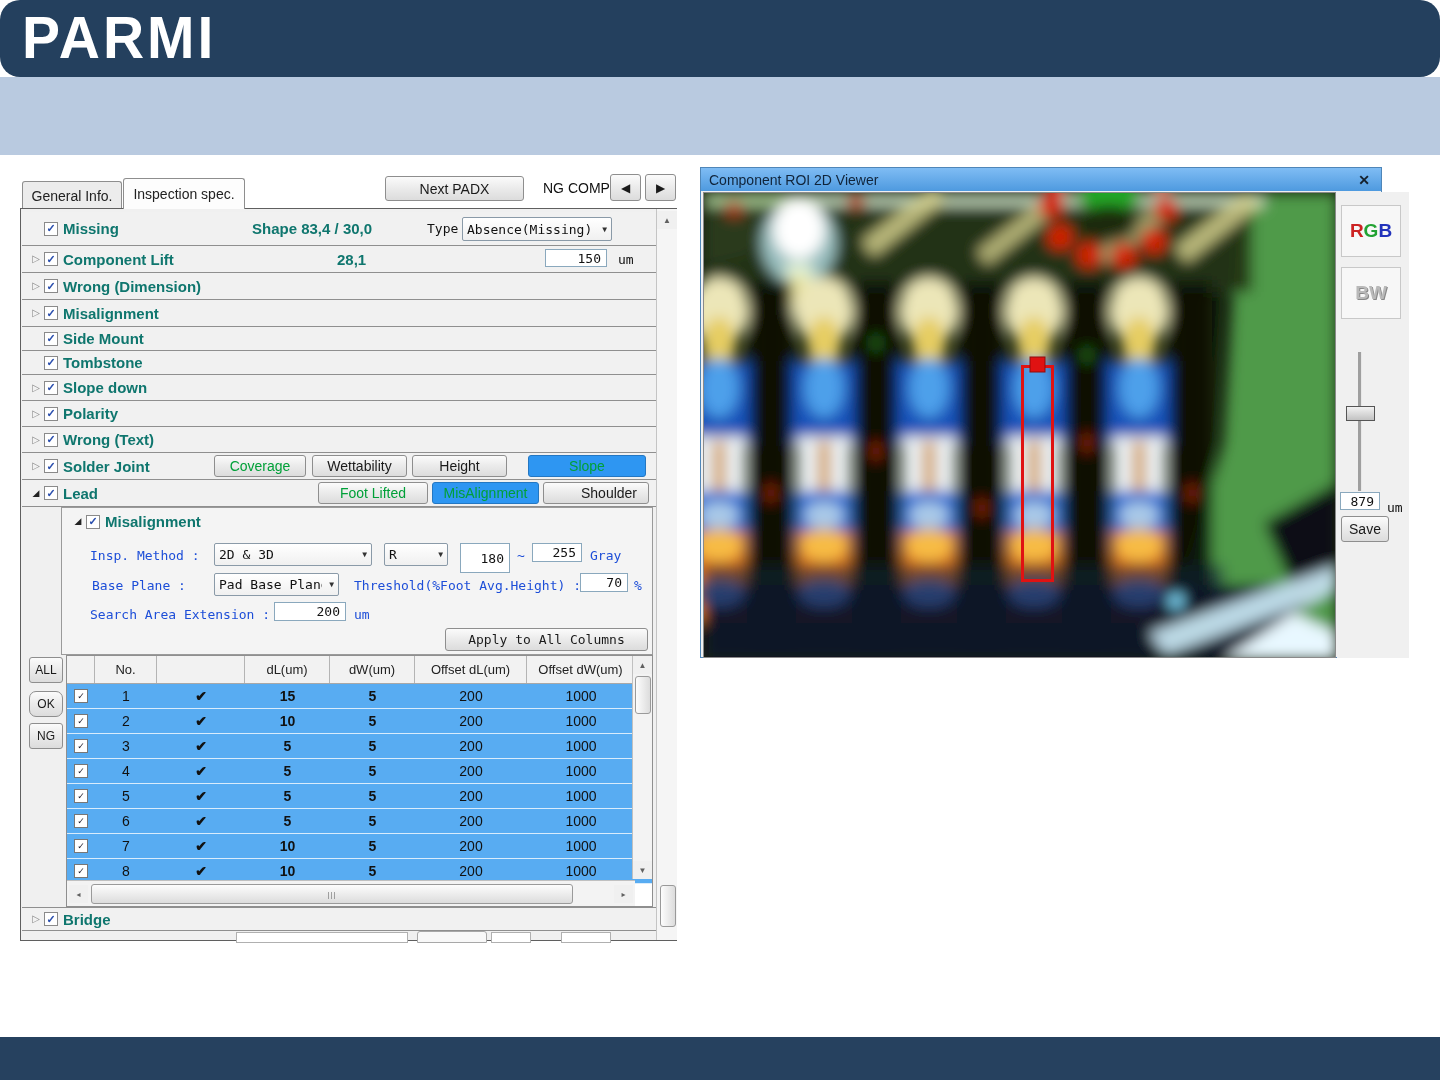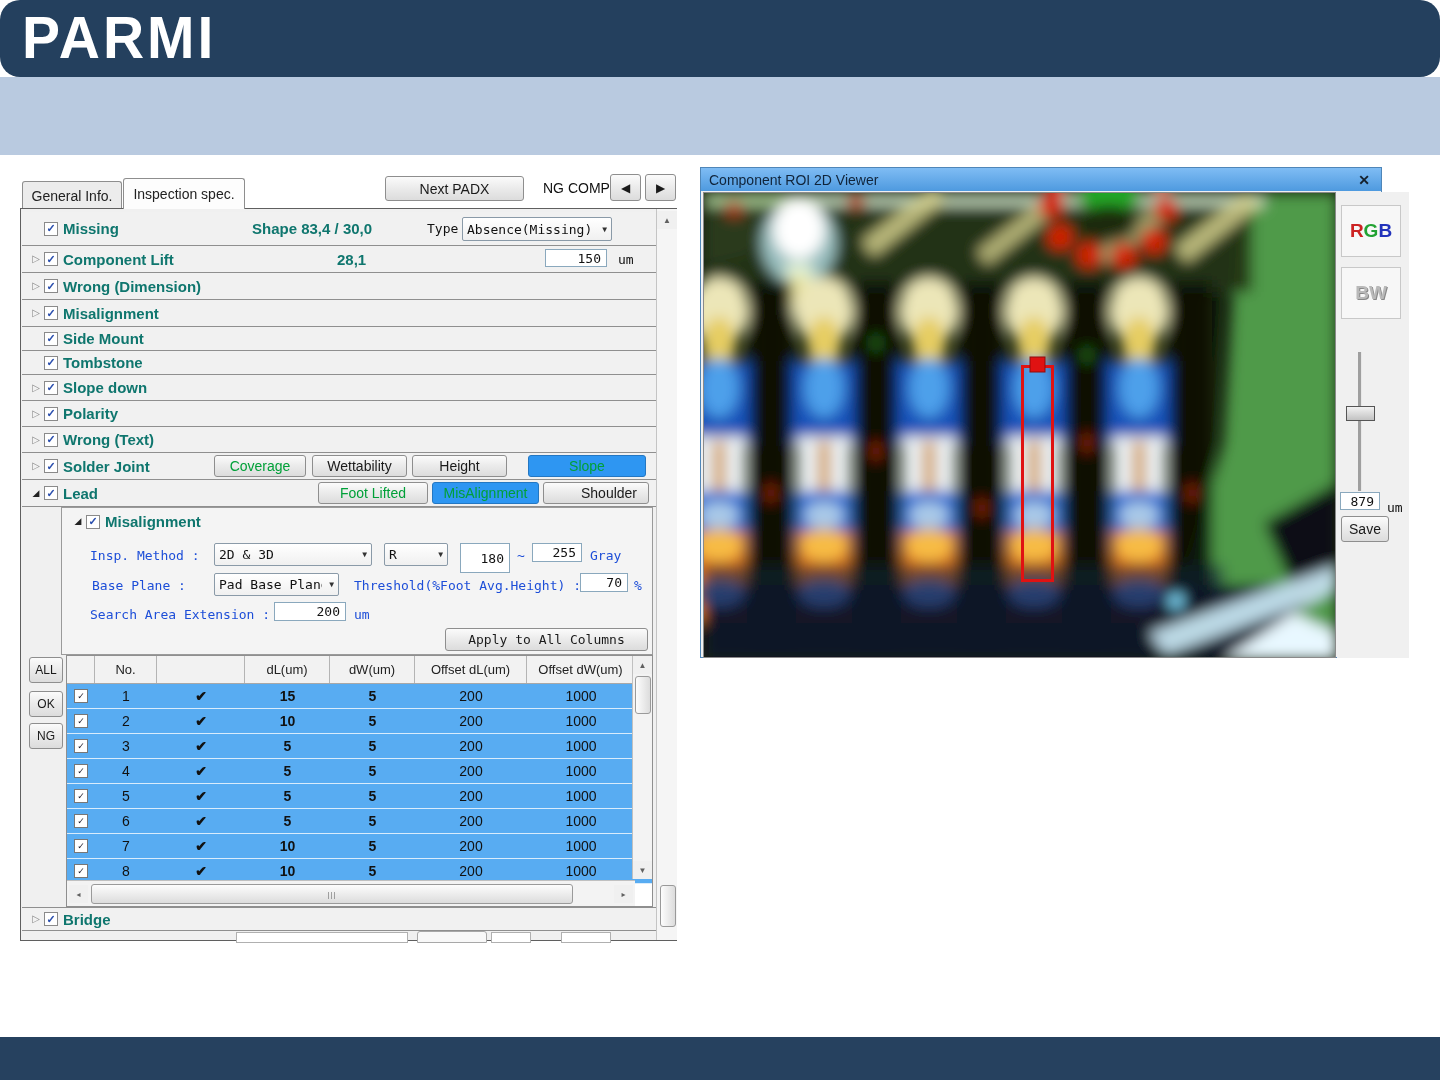--- a/index.html
+++ b/index.html
@@ -275,21 +275,21 @@
       <span class="gl" style="left:292px;top:99px;">um</span>
 
       <span class="btn" style="position:absolute;left:383px;top:120px;width:203px;height:23px;font-family:'DejaVu Sans Mono',monospace;font-size:13px;">
         <span>Apply to All Columns</span>
       </span>
     </div>
 
     <div class="btn sidebtn" style="top:448px;">
         <span>ALL</span>
       </div>
-    <div class="btn sidebtn" style="top:482px;">
+    <div class="btn sidebtn" style="top:482px;border-radius:7px;">
         <span>OK</span>
       </div>
     <div class="btn sidebtn" style="top:514px;">
         <span>NG</span>
       </div>
 
     <div class="tbl">
       <div class="thead">
         <span class="hc c-chk"></span>
         <span class="hc c-no">No.</span>

